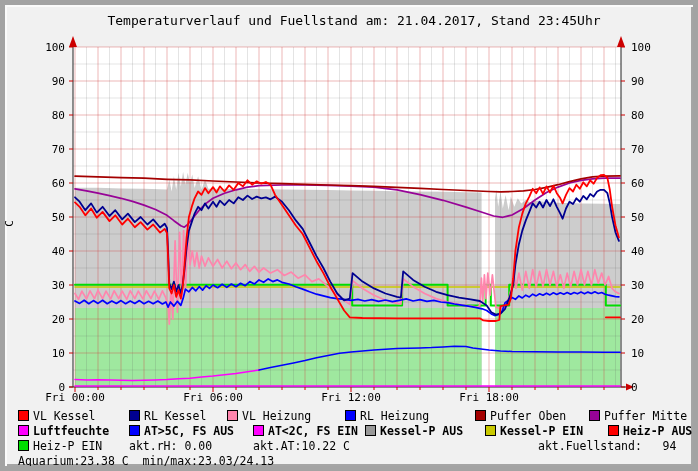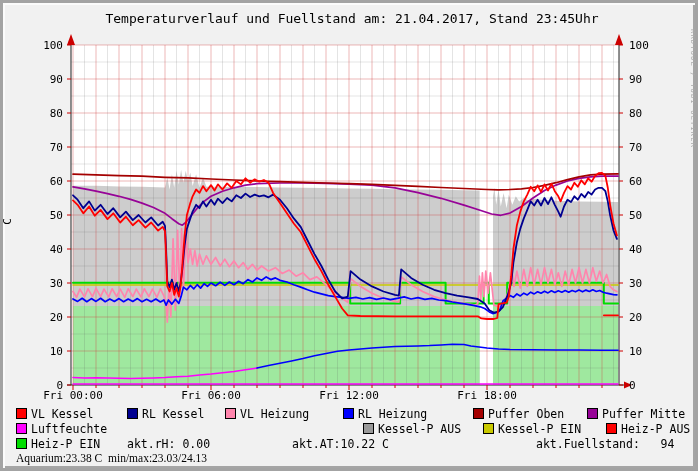--- a/index.html
+++ b/index.html
@@ -1,19 +1,19 @@
 <!DOCTYPE html>
 <html><head>
 <meta charset="utf-8">
 <style>
   html,body{margin:0;padding:0;background:#e8e8e8;}
   #frame{
     position:relative;width:698px;height:471px;
     background:#f1f1f1;
-    border:3px solid #a3a3a3;
+    border:5px solid #a3a3a3;
     box-sizing:border-box;
     box-shadow:inset 2px 2px 0 #fbfbfb, inset -2px -2px 0 #a5a5a5;
     font-family:"DejaVu Sans Mono","Liberation Mono",monospace;
     overflow:hidden;
   }
   #chart-title{
     position:absolute;top:8px;left:0;width:698px;
     text-align:center;font-size:13px;color:#000;white-space:pre;
   }
   #ylabel{
@@ -219,29 +219,31 @@
   <div id="watermark">RRDTOOL / TOBI OETIKER</div>
   <div id="legend">
       <div class="lg-row" style="top: 404px;">
         <span class="lg-item" style="left: 13px;"><span class="swatch" style="background: rgb(255, 0, 0);"></span>VL Kessel</span>
         <span class="lg-item" style="left: 124px;"><span class="swatch" style="background: rgb(0, 0, 144);"></span>RL Kessel</span>
         <span class="lg-item" style="left: 222px;"><span class="swatch" style="background: rgb(255, 133, 173);"></span>VL Heizung</span>
         <span class="lg-item" style="left: 340px; text-align: center;"><span class="swatch" style="background: rgb(0, 0, 255);"></span>RL Heizung</span>
         <span class="lg-item" style="left: 470px;"><span class="swatch" style="background: rgb(164, 0, 0);"></span>Puffer Oben</span>
         <span class="lg-item" style="left: 584px;"><span class="swatch" style="background: rgb(151, 3, 151);"></span>Puffer Mitte</span>
       </div>
-      <div class="lg-row" style="top: 419px;">
+      <div class="lg-row" style="top: 419px; font-weight: bold;">
         <span class="lg-item" style="left: 13px;"><span class="swatch" style="background: rgb(255, 0, 255);"></span>Luftfeuchte</span>
+        <span class="lg-item" style="left: 124px;"><span class="swatch" style="background: rgb(0, 0, 255);"></span>AT&gt;5C, FS AUS</span>
+        <span class="lg-item" style="left: 248px;"><span class="swatch" style="background: rgb(255, 0, 255);"></span>AT&lt;2C, FS EIN</span>
         <span class="lg-item" style="left: 480px;"><span class="swatch" style="background: rgb(201, 201, 0);"></span>Kessel-P EIN</span>
         <span class="lg-item" style="left: 360px;"><span class="swatch" style="background: rgb(153, 153, 153);"></span>Kessel-P AUS</span>
         <span class="lg-item" style="left: 603px;"><span class="swatch" style="background: rgb(255, 0, 0);"></span>Heiz-P AUS</span>
       </div>
       <div class="lg-row" style="top: 434px;">
         <span class="lg-item" style="left: 13px;"><span class="swatch" style="background: rgb(0, 221, 0);"></span>Heiz-P EIN</span>
         <span class="lg-item" style="left: 124px;">akt.rH: 0.00</span>
-        <span class="lg-item" style="left: 248px; margin-left: 41px;">akt.AT:10.22 C</span>
+        <span class="lg-item" style="left: 248px;">akt.AT:10.22 C</span>
         <span class="lg-item" style="left: 533px;">akt.Fuellstand:   94</span>
       </div>
-      <div class="lg-row" style="top: 449px; font-family: Liberation Serif, serif;">
+      <div class="lg-row" style="top: 449px;">
         <span class="lg-item" style="left: 13px;">Aquarium:23.38 C  min/max:23.03/24.13</span>
       </div>
     </div>
 </div>
 
 </body></html>

